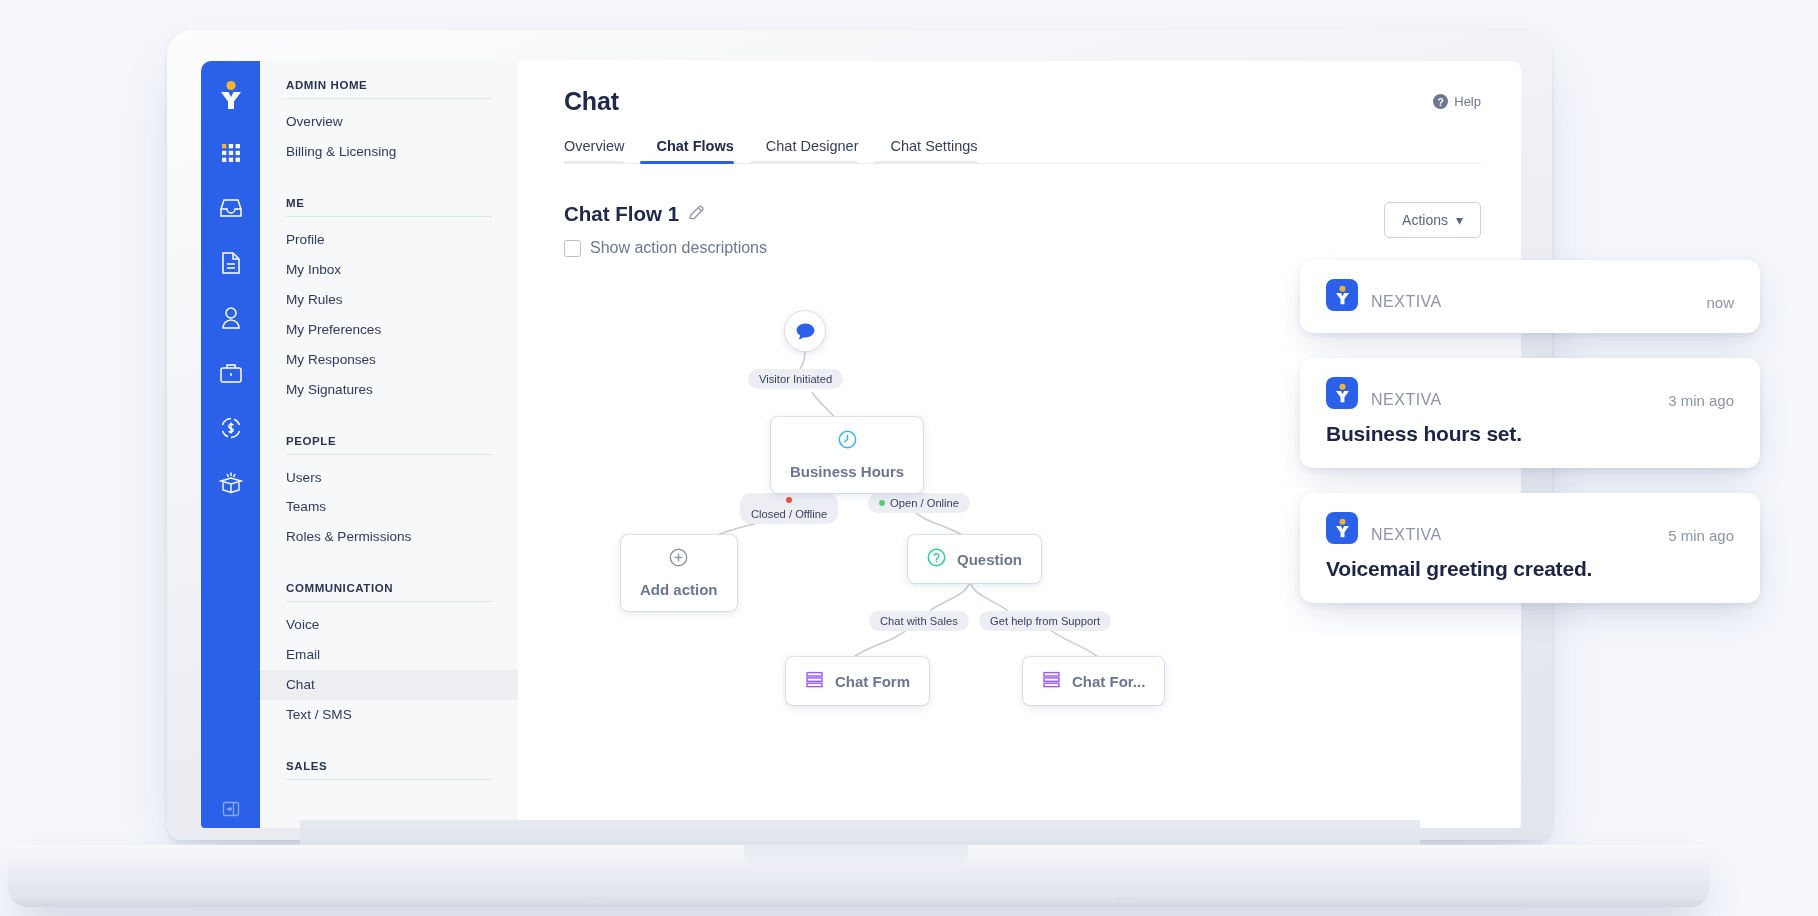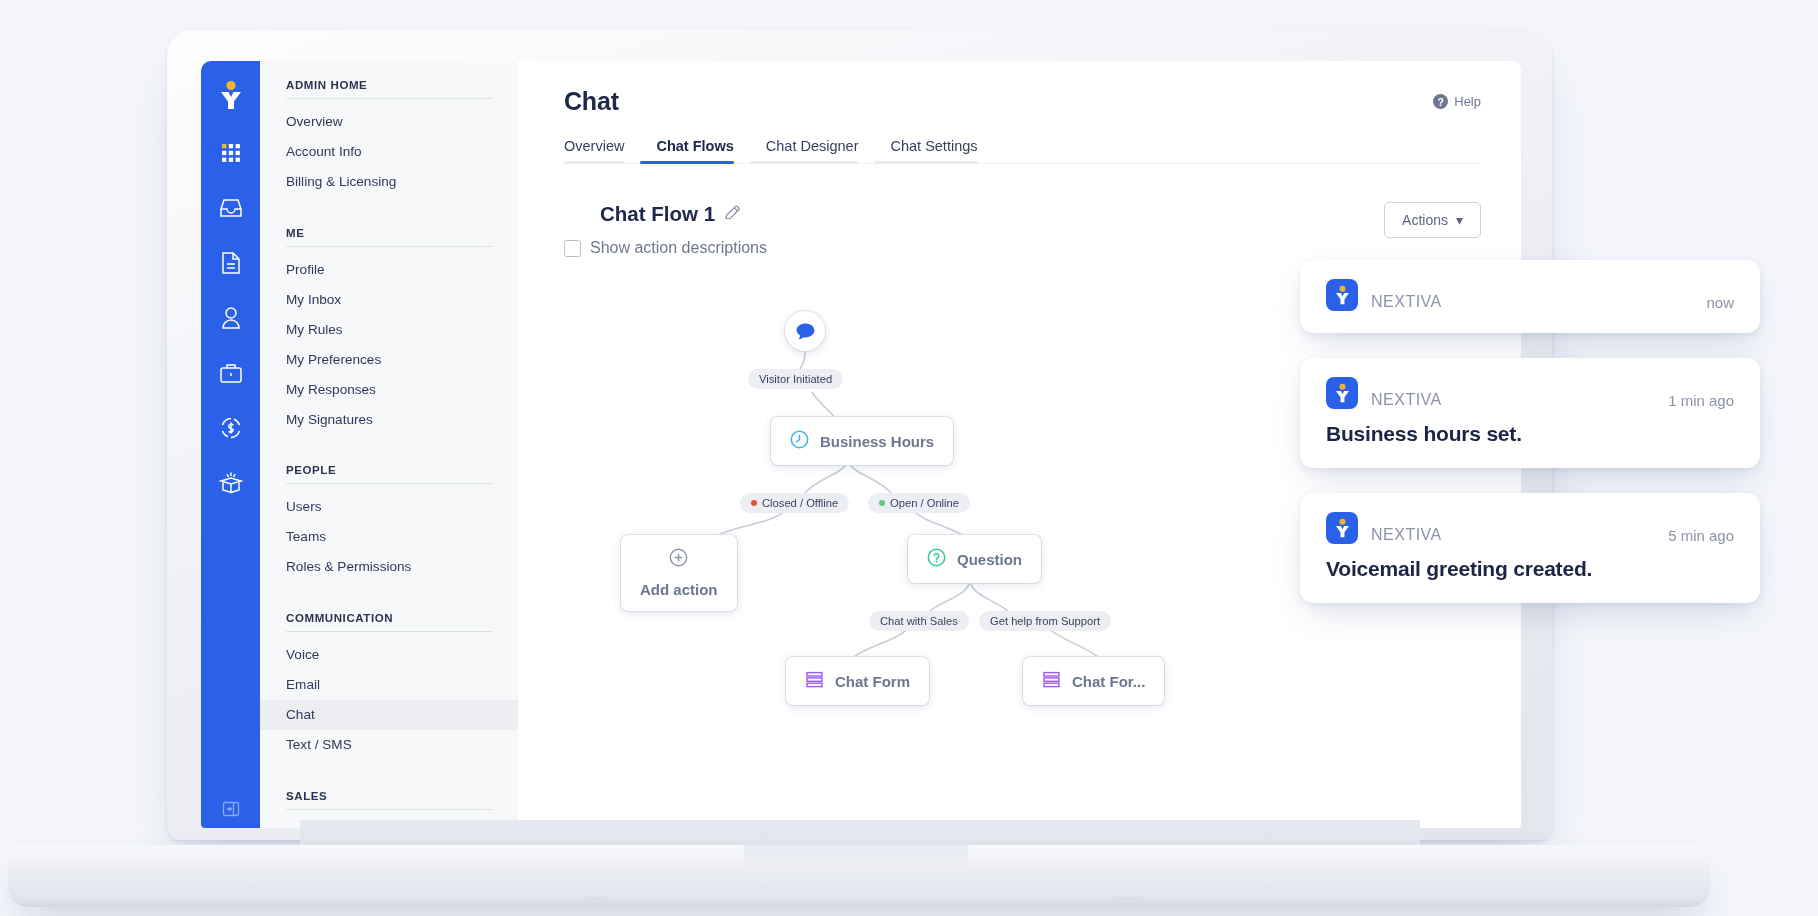--- a/index.html
+++ b/index.html
@@ -87,21 +87,21 @@
     font-size:14.5px;color:#38405f;padding:0 16px 9px 16px;cursor:pointer;
     position:relative;white-space:nowrap;
   }
   .tab:first-child{padding-left:0;}
   .tab .tab-underline{position:absolute;left:0;right:16px;bottom:-1px;height:3px;background:#e9ebf0;border-radius:2px;}
   .tab:first-child .tab-underline{left:0;}
   .tab.active{font-weight:bold;color:#20294b;}
   .tab.active .tab-underline{background:#2a61e8;height:3px;}
 
   #flow-head{display:flex;align-items:flex-start;justify-content:space-between;margin-top:38px;}
-  #flow-title-wrap{display:flex;align-items:center;gap:9px;margin-left:36px;}
+  #flow-title-wrap{display:flex;align-items:center;gap:9px;}
   #flow-title{font-size:20.5px;font-weight:bold;color:#20294b;}
   #pencil-icon{cursor:pointer;}
   #show-desc-row{display:flex;align-items:center;gap:9px;margin-top:13px;}
   #show-desc-box{width:15px;height:15px;border:1.4px solid #b9c0d0;border-radius:2.5px;background:#fff;cursor:pointer;}
   #show-desc-label{font-size:16px;color:#6f7891;}
   #actions-button{
     border:1px solid #ccd3e0;border-radius:5px;background:#fff;
     font-size:14px;color:#5b6580;padding:9px 17px;cursor:pointer;
     display:flex;align-items:center;gap:8px;font-family:inherit;
   }
@@ -227,21 +227,20 @@
           </svg>
         </div>
       </div>
 
       <div id="nav-sidebar">
 
         <div class="nav-section">
           <div class="nav-head">ADMIN HOME</div>
           <div class="nav-rule"></div>
           <div class="nav-item">Overview</div>
-          <div class="nav-item">Account Info</div>
           <div class="nav-item">Billing &amp; Licensing</div>
         </div>
         <div class="nav-gap"></div>
 
         <div class="nav-section">
           <div class="nav-head">ME</div>
           <div class="nav-rule"></div>
           <div class="nav-item">Profile</div>
           <div class="nav-item">My Inbox</div>
           <div class="nav-item">My Rules</div>
@@ -350,36 +349,36 @@
 
           <div id="start-node" style="left:267px;top:4px;">
             <svg width="19" height="17" viewBox="0 0 19 17">
               <path d="M9.5 0.6 C4.5 0.6 0.6 3.6 0.6 7.3 C0.6 9.5 2 11.4 4.2 12.6 C4 14 3.3 15.3 2.5 16.3 C4.4 16.1 6.3 15.3 7.6 14.2 C8.2 14.3 8.9 14.4 9.5 14.4 C14.5 14.4 18.4 11.3 18.4 7.5 C18.4 3.7 14.5 0.6 9.5 0.6 Z" fill="#2a61e8"></path>
             </svg>
           </div>
 
           <div class="chip" style="left:230px;top:62px;">
             <span>Visitor Initiated</span>
           </div>
-          <div class="chip" style="left:222px;top:186px;">
+          <div class="chip" style="left:222px;top:186px;flex-direction:column;">
             <span class="chip-dot" style="background:#e8503a;"></span>
             <span>Closed / Offline</span>
           </div>
           <div class="chip" style="left:350px;top:186px;">
             <span class="chip-dot" style="background:#5ecb7b;"></span>
             <span>Open / Online</span>
           </div>
           <div class="chip" style="left:351px;top:304px;">
             <span>Chat with Sales</span>
           </div>
           <div class="chip" style="left:461px;top:304px;">
             <span>Get help from Support</span>
           </div>
 
-          <div class="node-card" style="left:253px;top:110px;">
+          <div class="node-card" style="left:253px;top:110px;flex-direction:column;">
             <span>
               <svg width="19" height="19" viewBox="0 0 19 19" fill="none" stroke="#3ab4e8" stroke-width="1.5">
                 <circle cx="9.5" cy="9.5" r="8.2"></circle>
                   <path d="M9.5 4.8 V9.5 L6.2 12.3"></path>
               </svg>
             </span>
             <span>Business Hours</span>
           </div>
 
           <div class="node-card" style="left:103px;top:228px;flex-direction:column;">
@@ -453,21 +452,21 @@
 
   <div class="notif-card">
     <div class="notif-top">
       <span class="notif-logo">
         <svg width="17" height="20" viewBox="0 0 26 30">
           <circle cx="13" cy="5.5" r="4.6" fill="#f2b42e"></circle>
           <path d="M3 12 L10.5 12 L13 17 L15.5 12 L23 12 L16 21.5 L16 29 L10 29 L10 21.5 Z" fill="#fff"></path>
         </svg>
       </span>
       <span class="notif-brand">NEXTIVA</span>
-      <span class="notif-time">1 min ago</span>
+      <span class="notif-time">3 min ago</span>
     </div>
     <div class="notif-msg">Business hours set.</div>
   </div>
 
   <div class="notif-card">
     <div class="notif-top">
       <span class="notif-logo">
         <svg width="17" height="20" viewBox="0 0 26 30">
           <circle cx="13" cy="5.5" r="4.6" fill="#f2b42e"></circle>
           <path d="M3 12 L10.5 12 L13 17 L15.5 12 L23 12 L16 21.5 L16 29 L10 29 L10 21.5 Z" fill="#fff"></path>

